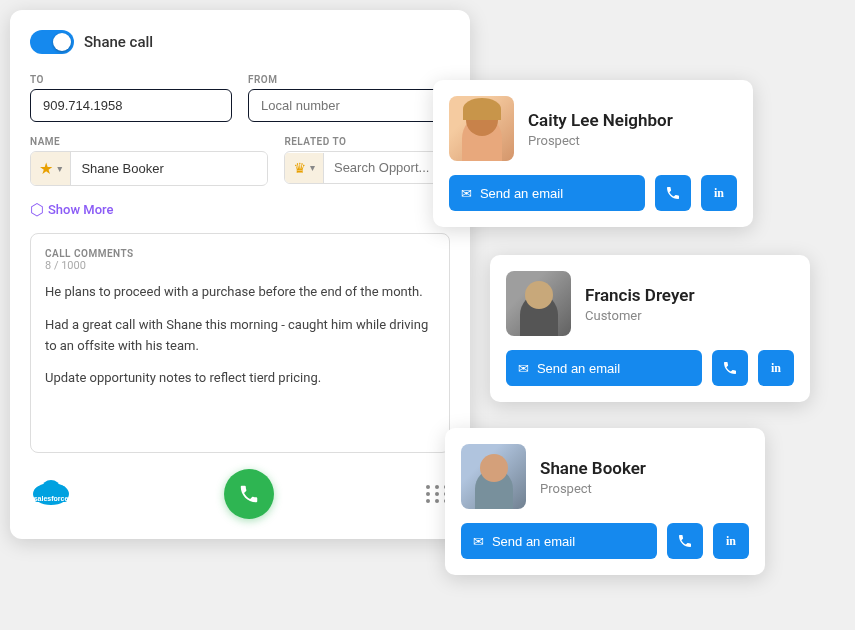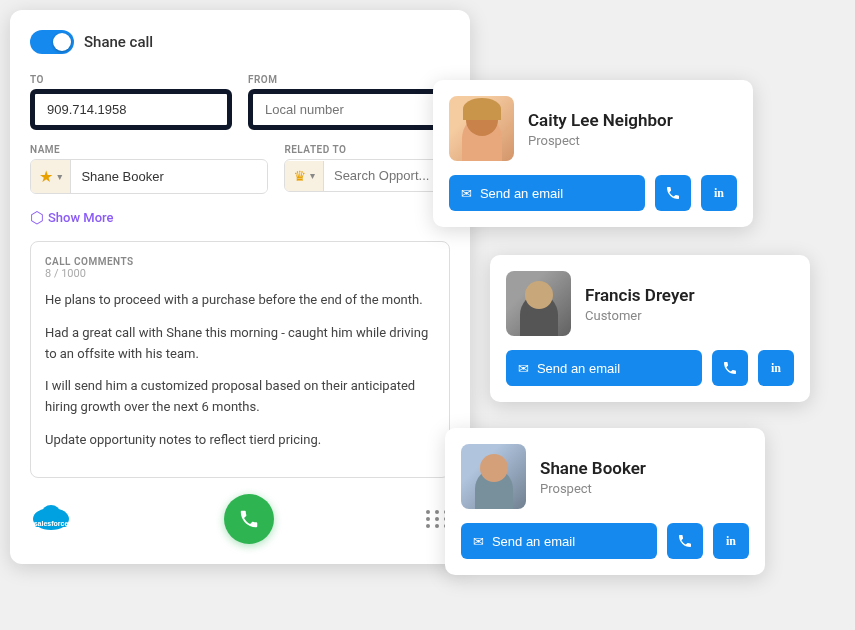--- a/index.html
+++ b/index.html
@@ -72,21 +72,21 @@
       font-size: 10px;
       font-weight: 600;
       color: #888;
       letter-spacing: 0.5px;
       margin-bottom: 4px;
       text-transform: uppercase;
     }
 
     .form-input {
       width: 100%;
-      border: 5px solid #0f172a;
+      border: 1px solid #0f172a;
       border-radius: 6px;
       padding: 8px 12px;
       font-size: 13px;
       color: #333;
       outline: none;
     }
 
     .form-input-with-icon {
       display: flex;
       align-items: center;
@@ -447,21 +447,20 @@
   </div>
 
   <div class="call-comments-box">
     <div class="comments-header">
       <span class="comments-label">CALL COMMENTS</span>
       <span class="comments-count">8 / 1000</span>
     </div>
     <div class="comments-text">
       <p>He plans to proceed with a purchase before the end of the month.</p>
       <p>Had a great call with Shane this morning - caught him while driving to an offsite with his team.</p>
-      <p>I will send him a customized proposal based on their anticipated hiring growth over the next 6 months.</p>
       <p>Update opportunity notes to reflect tierd pricing.</p>
     </div>
   </div>
 
   <div class="phone-footer">
 
     <div>
       <svg width="42" height="28" viewBox="0 0 42 28">
         <ellipse cx="21" cy="16" rx="18" ry="11" fill="#00a1e0"></ellipse>
         <ellipse cx="11" cy="14" rx="7" ry="6" fill="#00a1e0"></ellipse>

